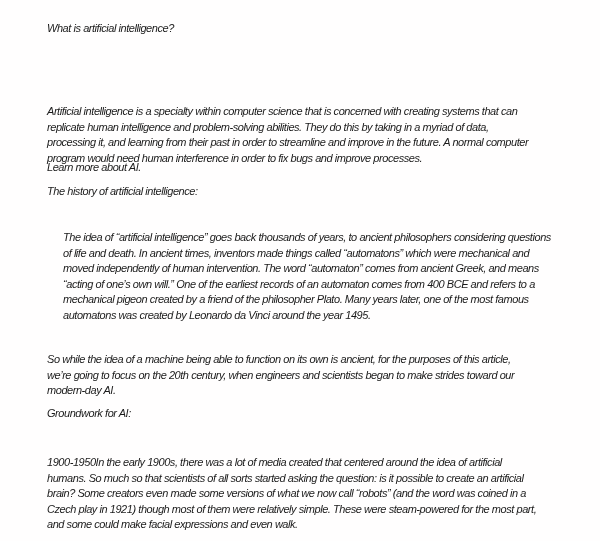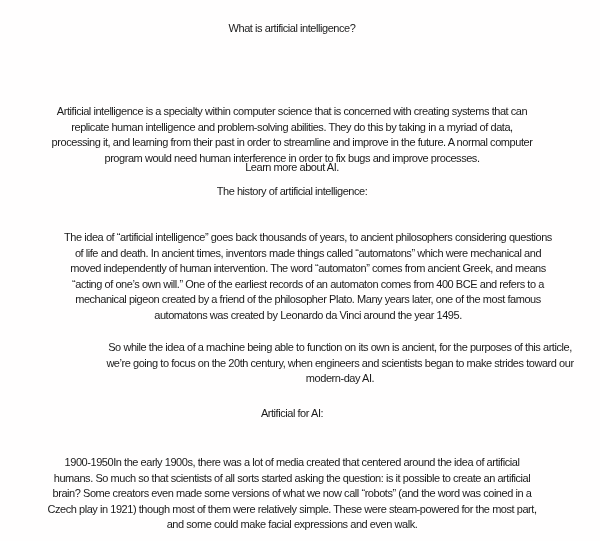--- a/index.html
+++ b/index.html
@@ -22,44 +22,45 @@
     color: #1a1a1a;
   }
   .block {
     position: absolute;
     left: 47px;
     width: 490px;
     font-size: 11px;
     letter-spacing: -0.45px;
     line-height: 15.6px;
     font-weight: 400;
-    text-align: center;
+    text-align: left;
     white-space: normal;
+    font-style: italic;
   }
   .b0 { top: 21px; }
   .b1 { top: 68px; margin-top: 36px; }
   .b2 { top: 160px; }
   .b3 { top: 184px; }
   .b4 { top: 230px; margin-left: 16px; }
-  .b5 { top: 340px; margin-left: 48px; }
+  .b5 { top: 352px; }
   .b6 { top: 406px; }
   .b7 { top: 455px; }
 </style>
 </head>
 <body style="background: rgb(255, 254, 254);">
 
 <div class="page" style="background: rgb(255, 254, 254); color: rgb(26, 26, 26);">
   <div class="block b0">What is artificial intelligence?</div>
 
   <div class="block b1">Artificial intelligence is a specialty within computer science that is concerned with creating systems that can replicate human intelligence and problem-solving abilities. They do this by taking in a myriad of data, processing it, and learning from their past in order to streamline and improve in the future. A normal computer program would need human interference in order to fix bugs and improve processes.</div>
 
   <div class="block b3">The history of artificial intelligence:</div>
 
   <div class="block b2">Learn more about AI.</div>
 
   <div class="block b4">The idea of “artificial intelligence” goes back thousands of years, to ancient philosophers considering questions of life and death. In ancient times, inventors made things called “automatons” which were mechanical and moved independently of human intervention. The word “automaton” comes from ancient Greek, and means “acting of one’s own will.” One of the earliest records of an automaton comes from 400 BCE and refers to a mechanical pigeon created by a friend of the philosopher Plato. Many years later, one of the most famous automatons was created by Leonardo da Vinci around the year 1495.</div>
 
   <div class="block b5">So while the idea of a machine being able to function on its own is ancient, for the purposes of this article, we’re going to focus on the 20th century, when engineers and scientists began to make strides toward our modern-day AI.</div>
 
-  <div class="block b6">Artificial for AI:</div>
+  <div class="block b6">Groundwork for AI:</div>
 
   <div class="block b7">1900-1950In the early 1900s, there was a lot of media created that centered around the idea of artificial humans. So much so that scientists of all sorts started asking the question: is it possible to create an artificial brain? Some creators even made some versions of what we now call “robots” (and the word was coined in a Czech play in 1921) though most of them were relatively simple. These were steam-powered for the most part, and some could make facial expressions and even walk.</div>
 </div>
 
 </body></html>

